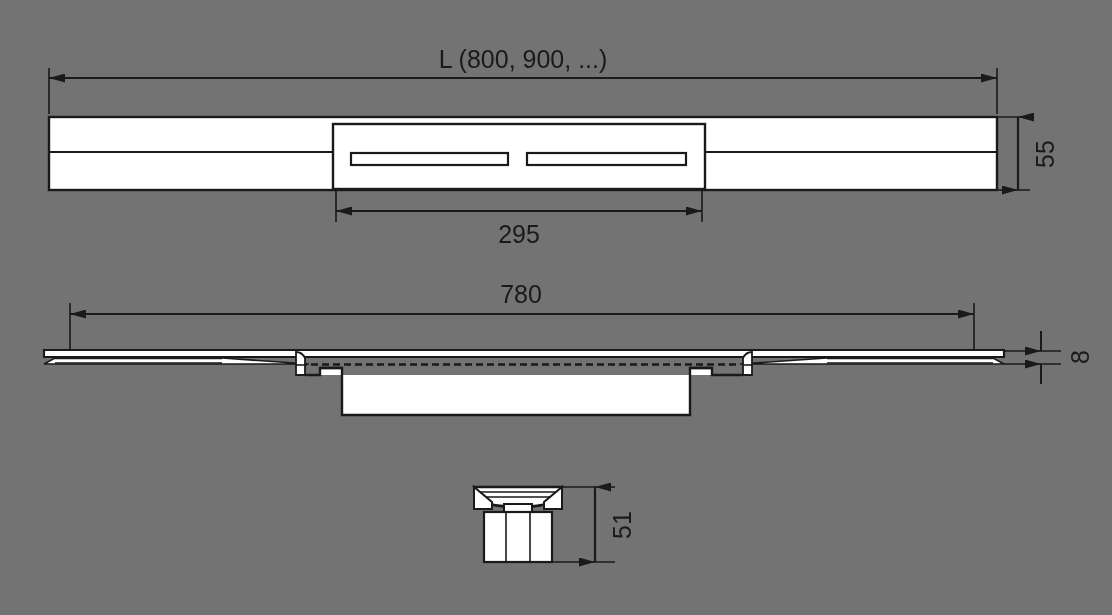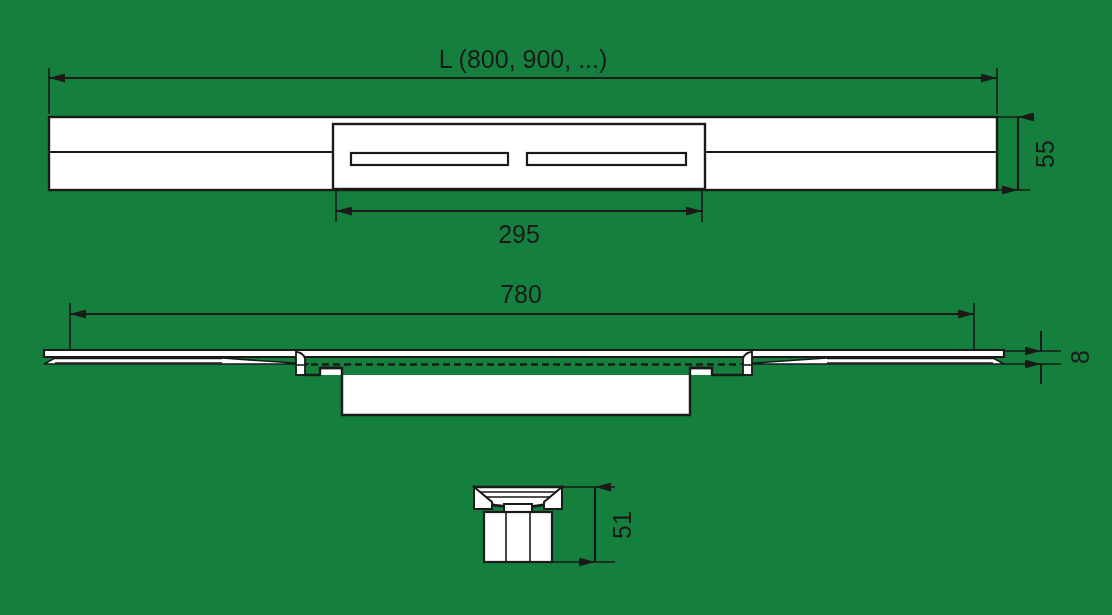--- a/index.html
+++ b/index.html
@@ -1,17 +1,17 @@
 <!DOCTYPE html>
 <html><head>
 <meta charset="utf-8">
 <style>
   html,body{margin:0;padding:0;background:#ffffff;}
   body{width:1112px;height:615px;overflow:hidden;font-family:"Liberation Sans",sans-serif;}
-  #sheet{position:relative;width:1112px;height:615px;background:#15803d;}
+  #sheet{position:relative;width:1112px;height:615px;background:#737373;}
   #sheet svg{position:absolute;left:0;top:0;}
   .dimtext{font-family:"Liberation Sans",sans-serif;fill:#1a1a1a;font-size:25px;}
   text{dominant-baseline:auto;}
 </style>
 </head>
 <body>
 
 <div id="sheet">
 
   <svg width="1112" height="615" viewBox="0 0 1112 615">

